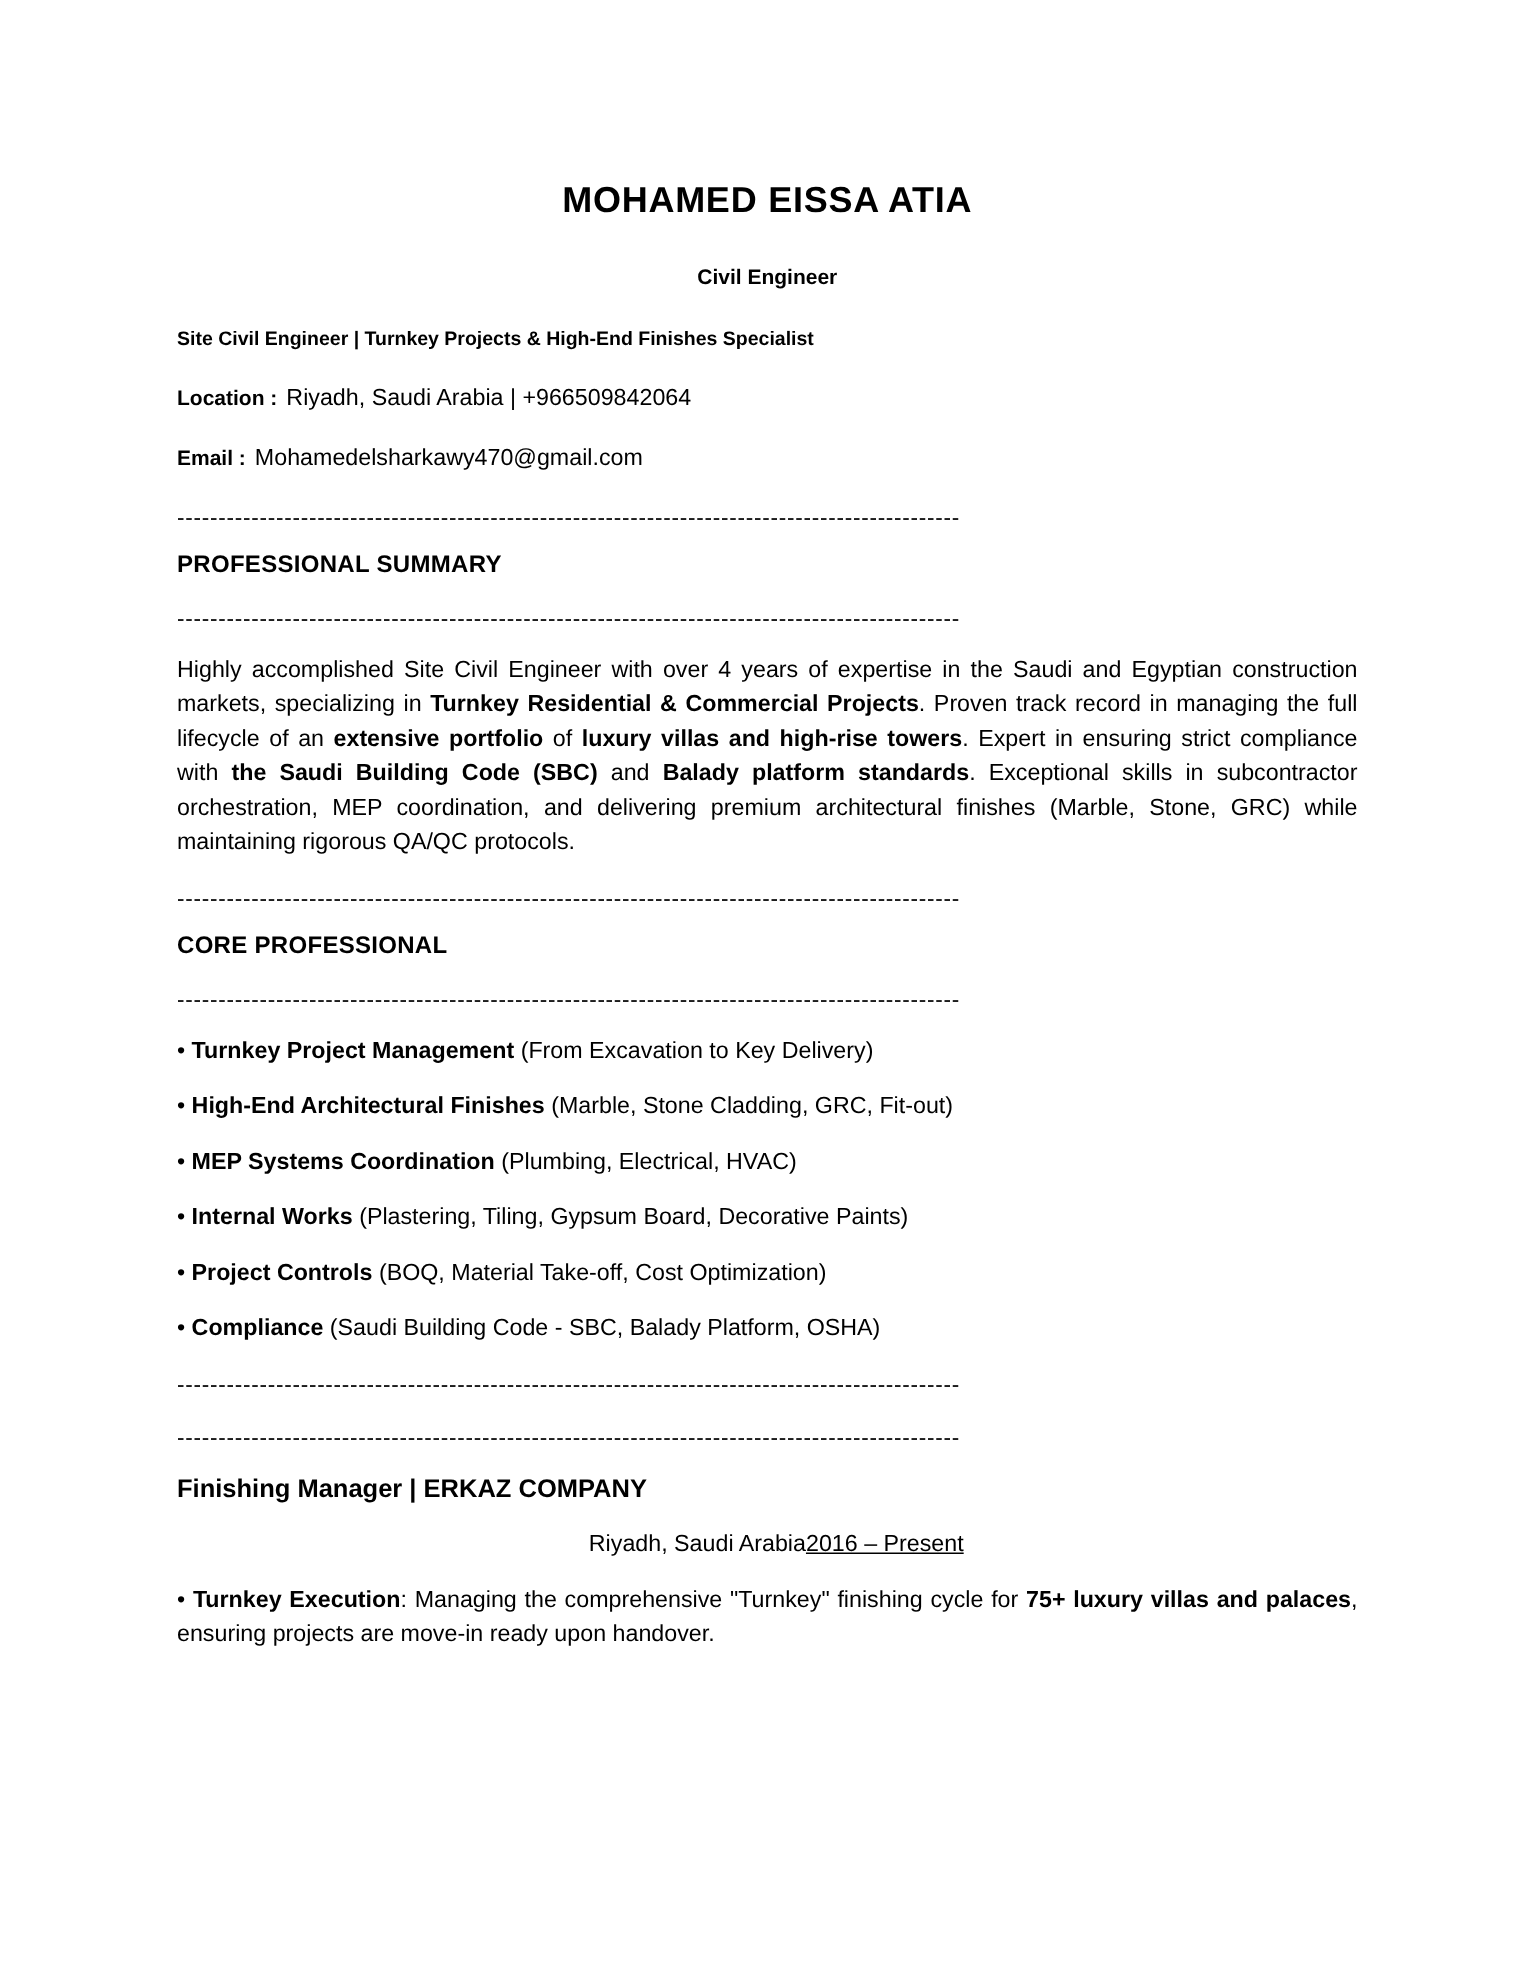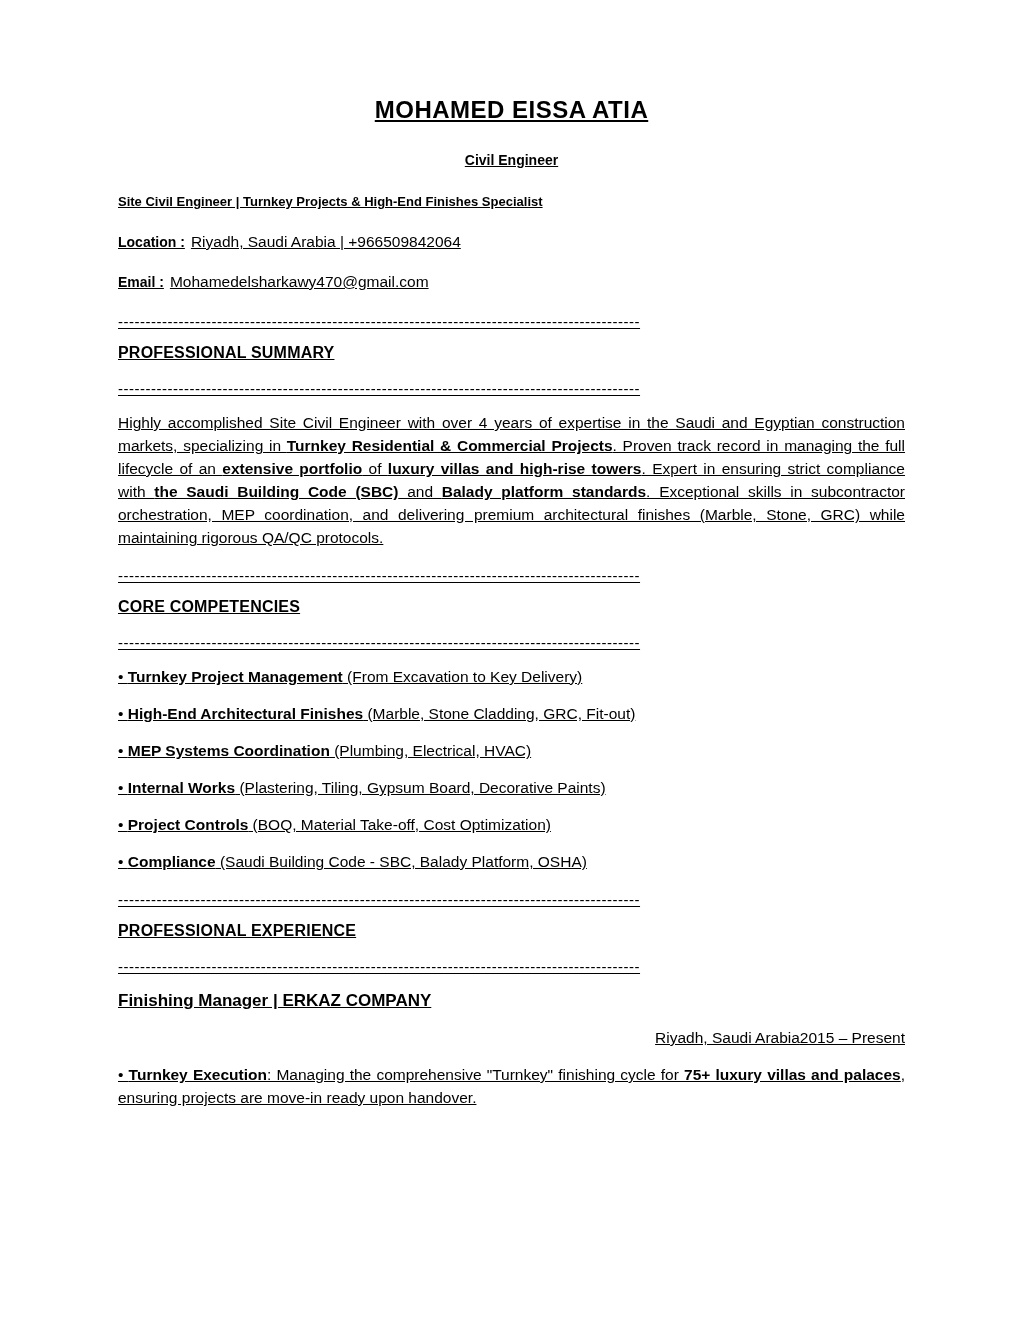--- a/index.html
+++ b/index.html
@@ -6,23 +6,22 @@
     margin: 0;
     padding: 0;
     background: #ffffff;
     color: #000000;
     font-family: "Liberation Sans", sans-serif;
   }
   .page {
     width: 1024px;
     min-height: 1325px;
     box-sizing: border-box;
-    padding: 96px 119px 40px 118px;
+    padding: 120px 119px 40px 118px;
     background: #ffffff;
-    text-decoration: underline;
   }
   .name {
     font-size: 24px;
     font-weight: bold;
     text-align: center;
     margin: 0 0 28px 0;
     letter-spacing: 0.5px;
   }
   .title {
     font-size: 14px;
@@ -72,21 +71,21 @@
   .bullet.justified {
     text-align: justify;
   }
   .job-title {
     font-size: 17px;
     font-weight: bold;
     margin: 16px 0 18px 0;
   }
   .job-meta {
     display: flex;
-    justify-content: flex-end;
+    justify-content: center;
     align-items: baseline;
     font-size: 15.5px;
     margin: 0 0 16px 12px;
   }
   .job-dates {
     text-decoration: underline;
   }
   .b { font-weight: bold; }
 </style>
 </head>
@@ -109,39 +108,38 @@
   <div class="divider">-----------------------------------------------------------------------------------------------</div>
 
   <div class="section-heading">PROFESSIONAL SUMMARY</div>
 
   <div class="divider">-----------------------------------------------------------------------------------------------</div>
 
   <p class="summary-paragraph"><span>Highly accomplished Site Civil Engineer with over 4 years of expertise in the Saudi and Egyptian construction markets, specializing in </span><span class="b">Turnkey Residential &amp; Commercial Projects</span><span>. Proven track record in managing the full lifecycle of an </span><span class="b">extensive portfolio</span><span> of </span><span class="b">luxury villas and high-rise towers</span><span>. Expert in ensuring strict compliance with </span><span class="b">the Saudi Building Code (SBC)</span><span> and </span><span class="b">Balady platform standards</span><span>. Exceptional skills in subcontractor orchestration, MEP coordination, and delivering premium architectural finishes (Marble, Stone, GRC) while maintaining rigorous QA/QC protocols.</span></p>
 
   <div class="divider">-----------------------------------------------------------------------------------------------</div>
 
-  <div class="section-heading">CORE COMPETENCIES</div>
+  <div class="section-heading">CORE PROFESSIONAL</div>
 
   <div class="divider">-----------------------------------------------------------------------------------------------</div>
 
   <p class="bullet"><span>• </span><span class="b">Turnkey Project Management</span><span> (From Excavation to Key Delivery)</span></p>
   <p class="bullet"><span>• </span><span class="b">High-End Architectural Finishes</span><span> (Marble, Stone Cladding, GRC, Fit-out)</span></p>
   <p class="bullet"><span>• </span><span class="b">MEP Systems Coordination</span><span> (Plumbing, Electrical, HVAC)</span></p>
   <p class="bullet"><span>• </span><span class="b">Internal Works</span><span> (Plastering, Tiling, Gypsum Board, Decorative Paints)</span></p>
   <p class="bullet"><span>• </span><span class="b">Project Controls</span><span> (BOQ, Material Take-off, Cost Optimization)</span></p>
   <p class="bullet"><span>• </span><span class="b">Compliance</span><span> (Saudi Building Code - SBC, Balady Platform, OSHA)</span></p>
 
   <div class="divider">-----------------------------------------------------------------------------------------------</div>
 
-  <div class="section-heading">PROFESSIONAL EXPERIENCE</div>
 
   <div class="divider">-----------------------------------------------------------------------------------------------</div>
 
   <div class="job-title">Finishing Manager | ERKAZ COMPANY</div>
 
   <div class="job-meta">
     <span>Riyadh, Saudi Arabia</span>
-    <span class="job-dates">2015 – Present</span>
+    <span class="job-dates">2016 – Present</span>
   </div>
 
   <p class="bullet justified"><span>• </span><span class="b">Turnkey Execution</span><span>: Managing the comprehensive "Turnkey" finishing cycle for </span><span class="b">75+ luxury villas and palaces</span><span>, ensuring projects are move-in ready upon handover.</span></p>
 
 </div>
 
 </body></html>

